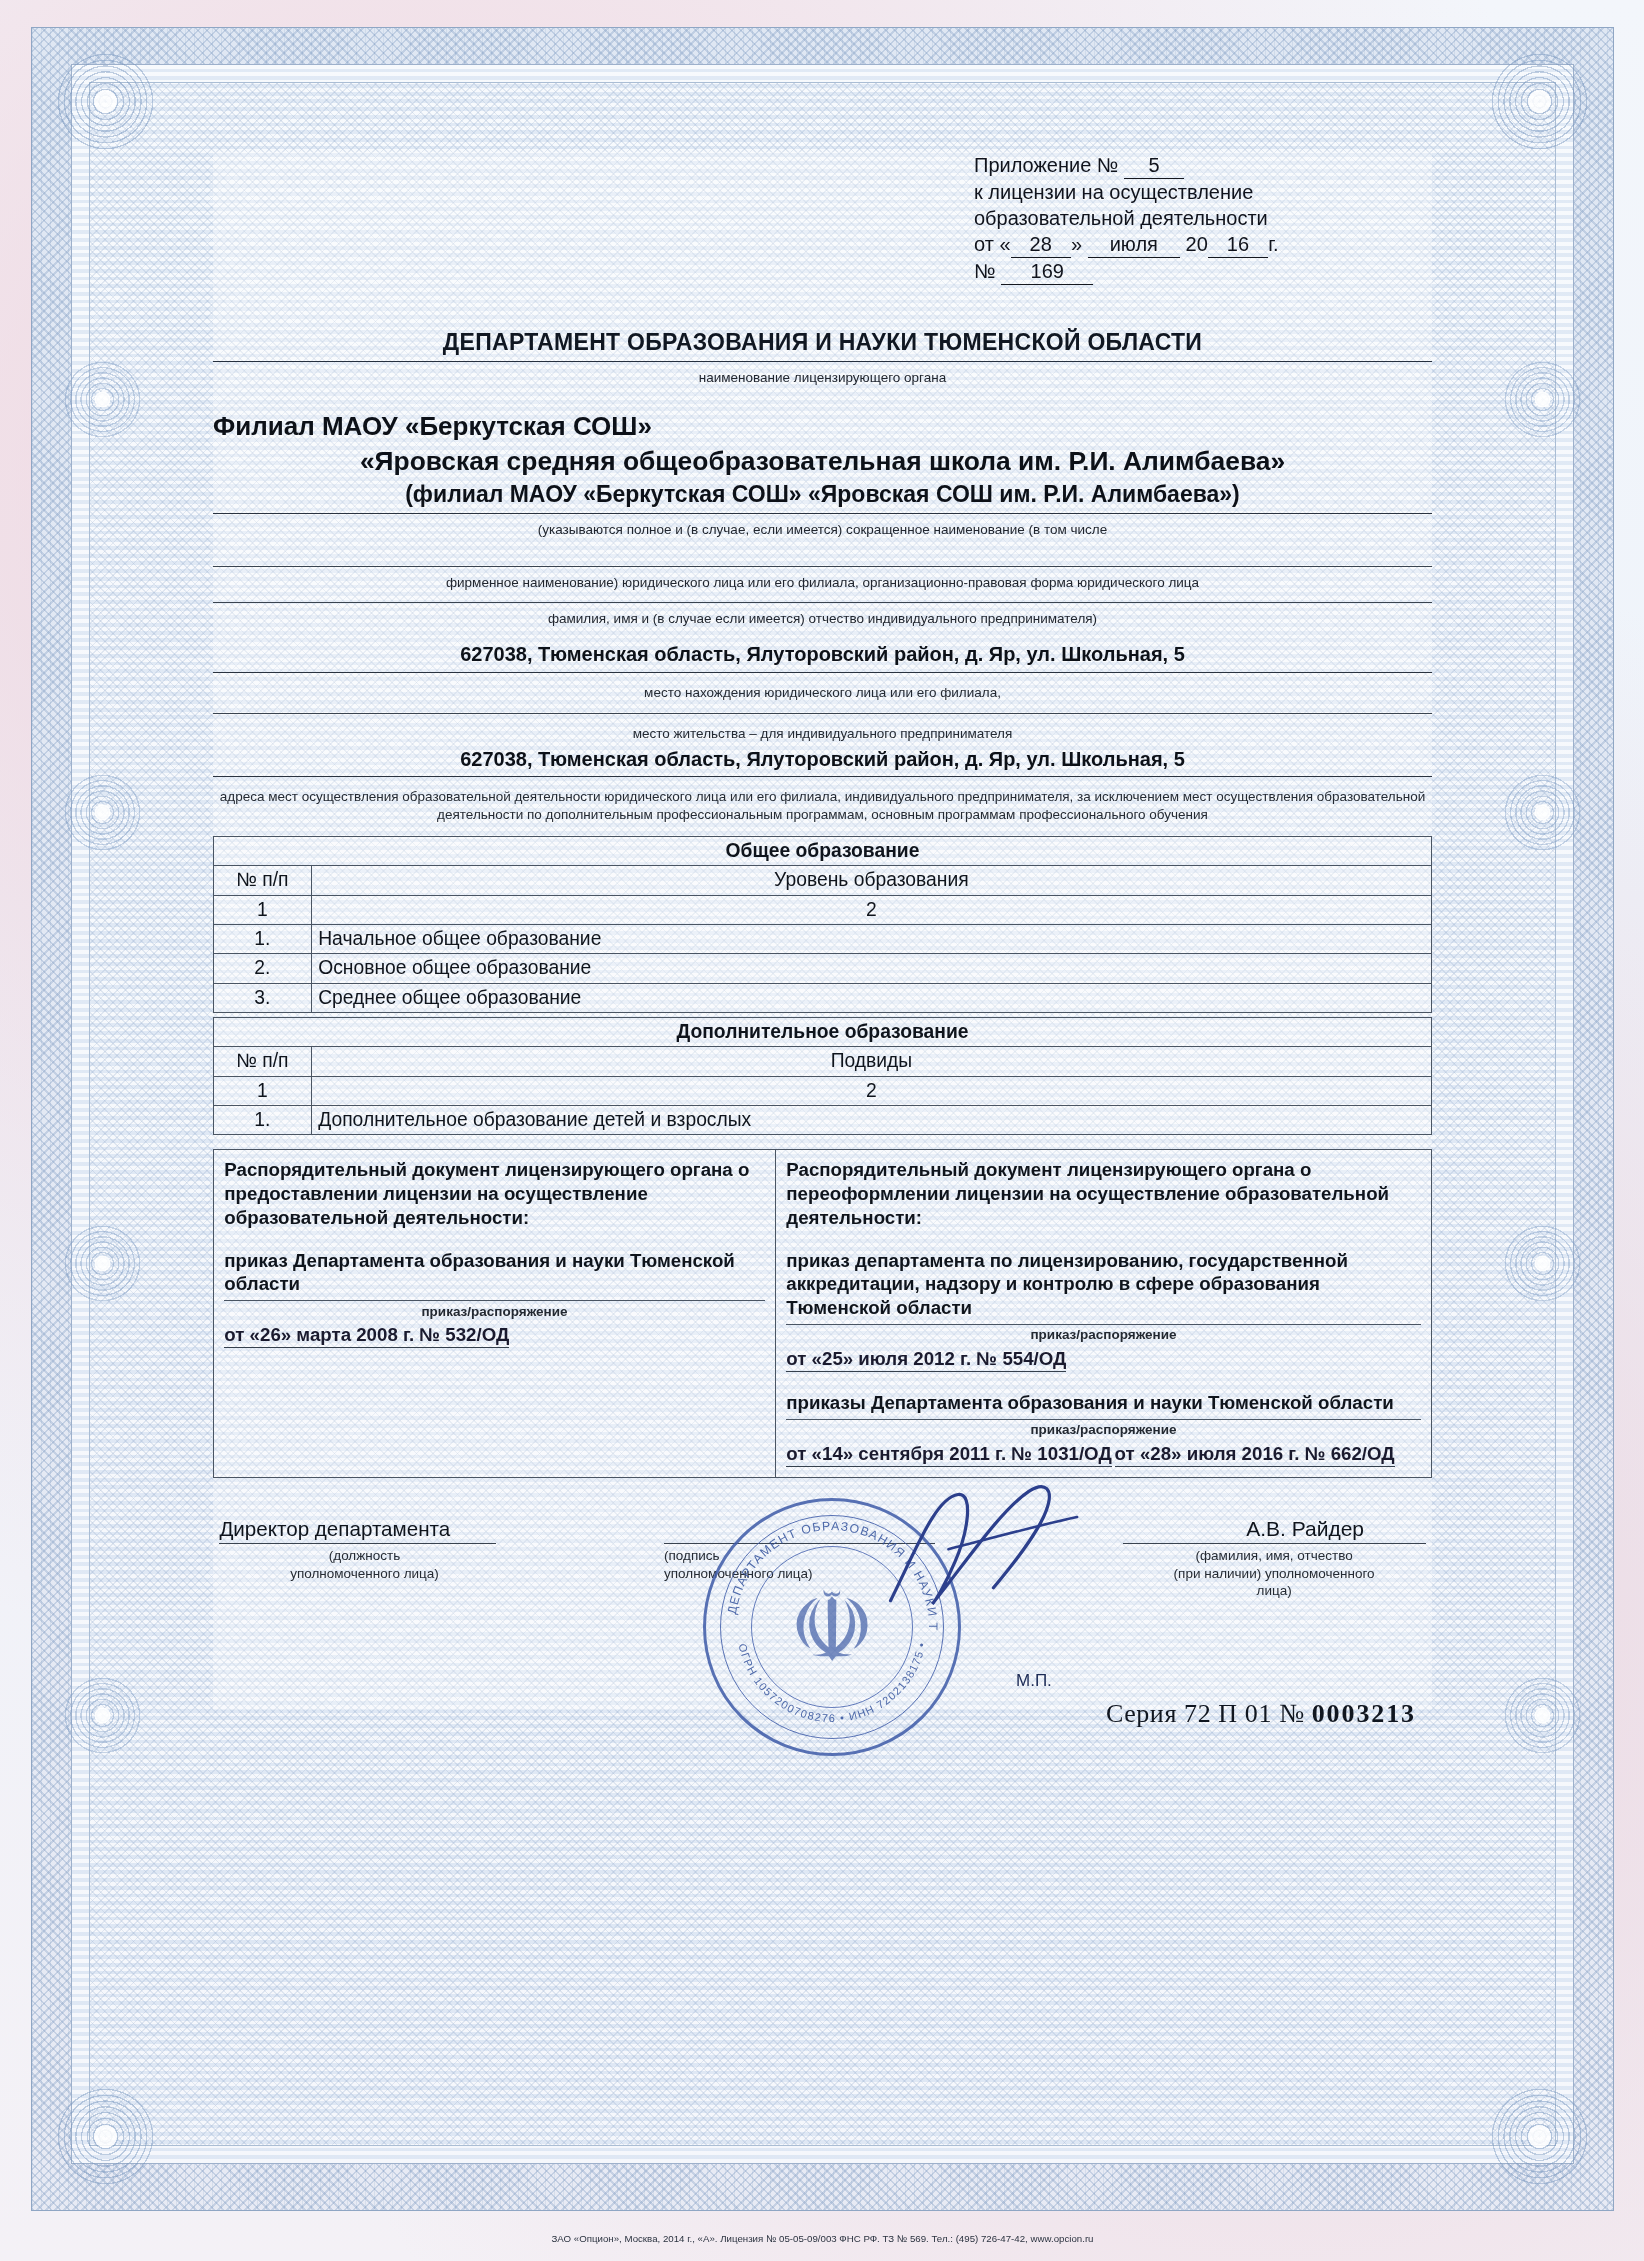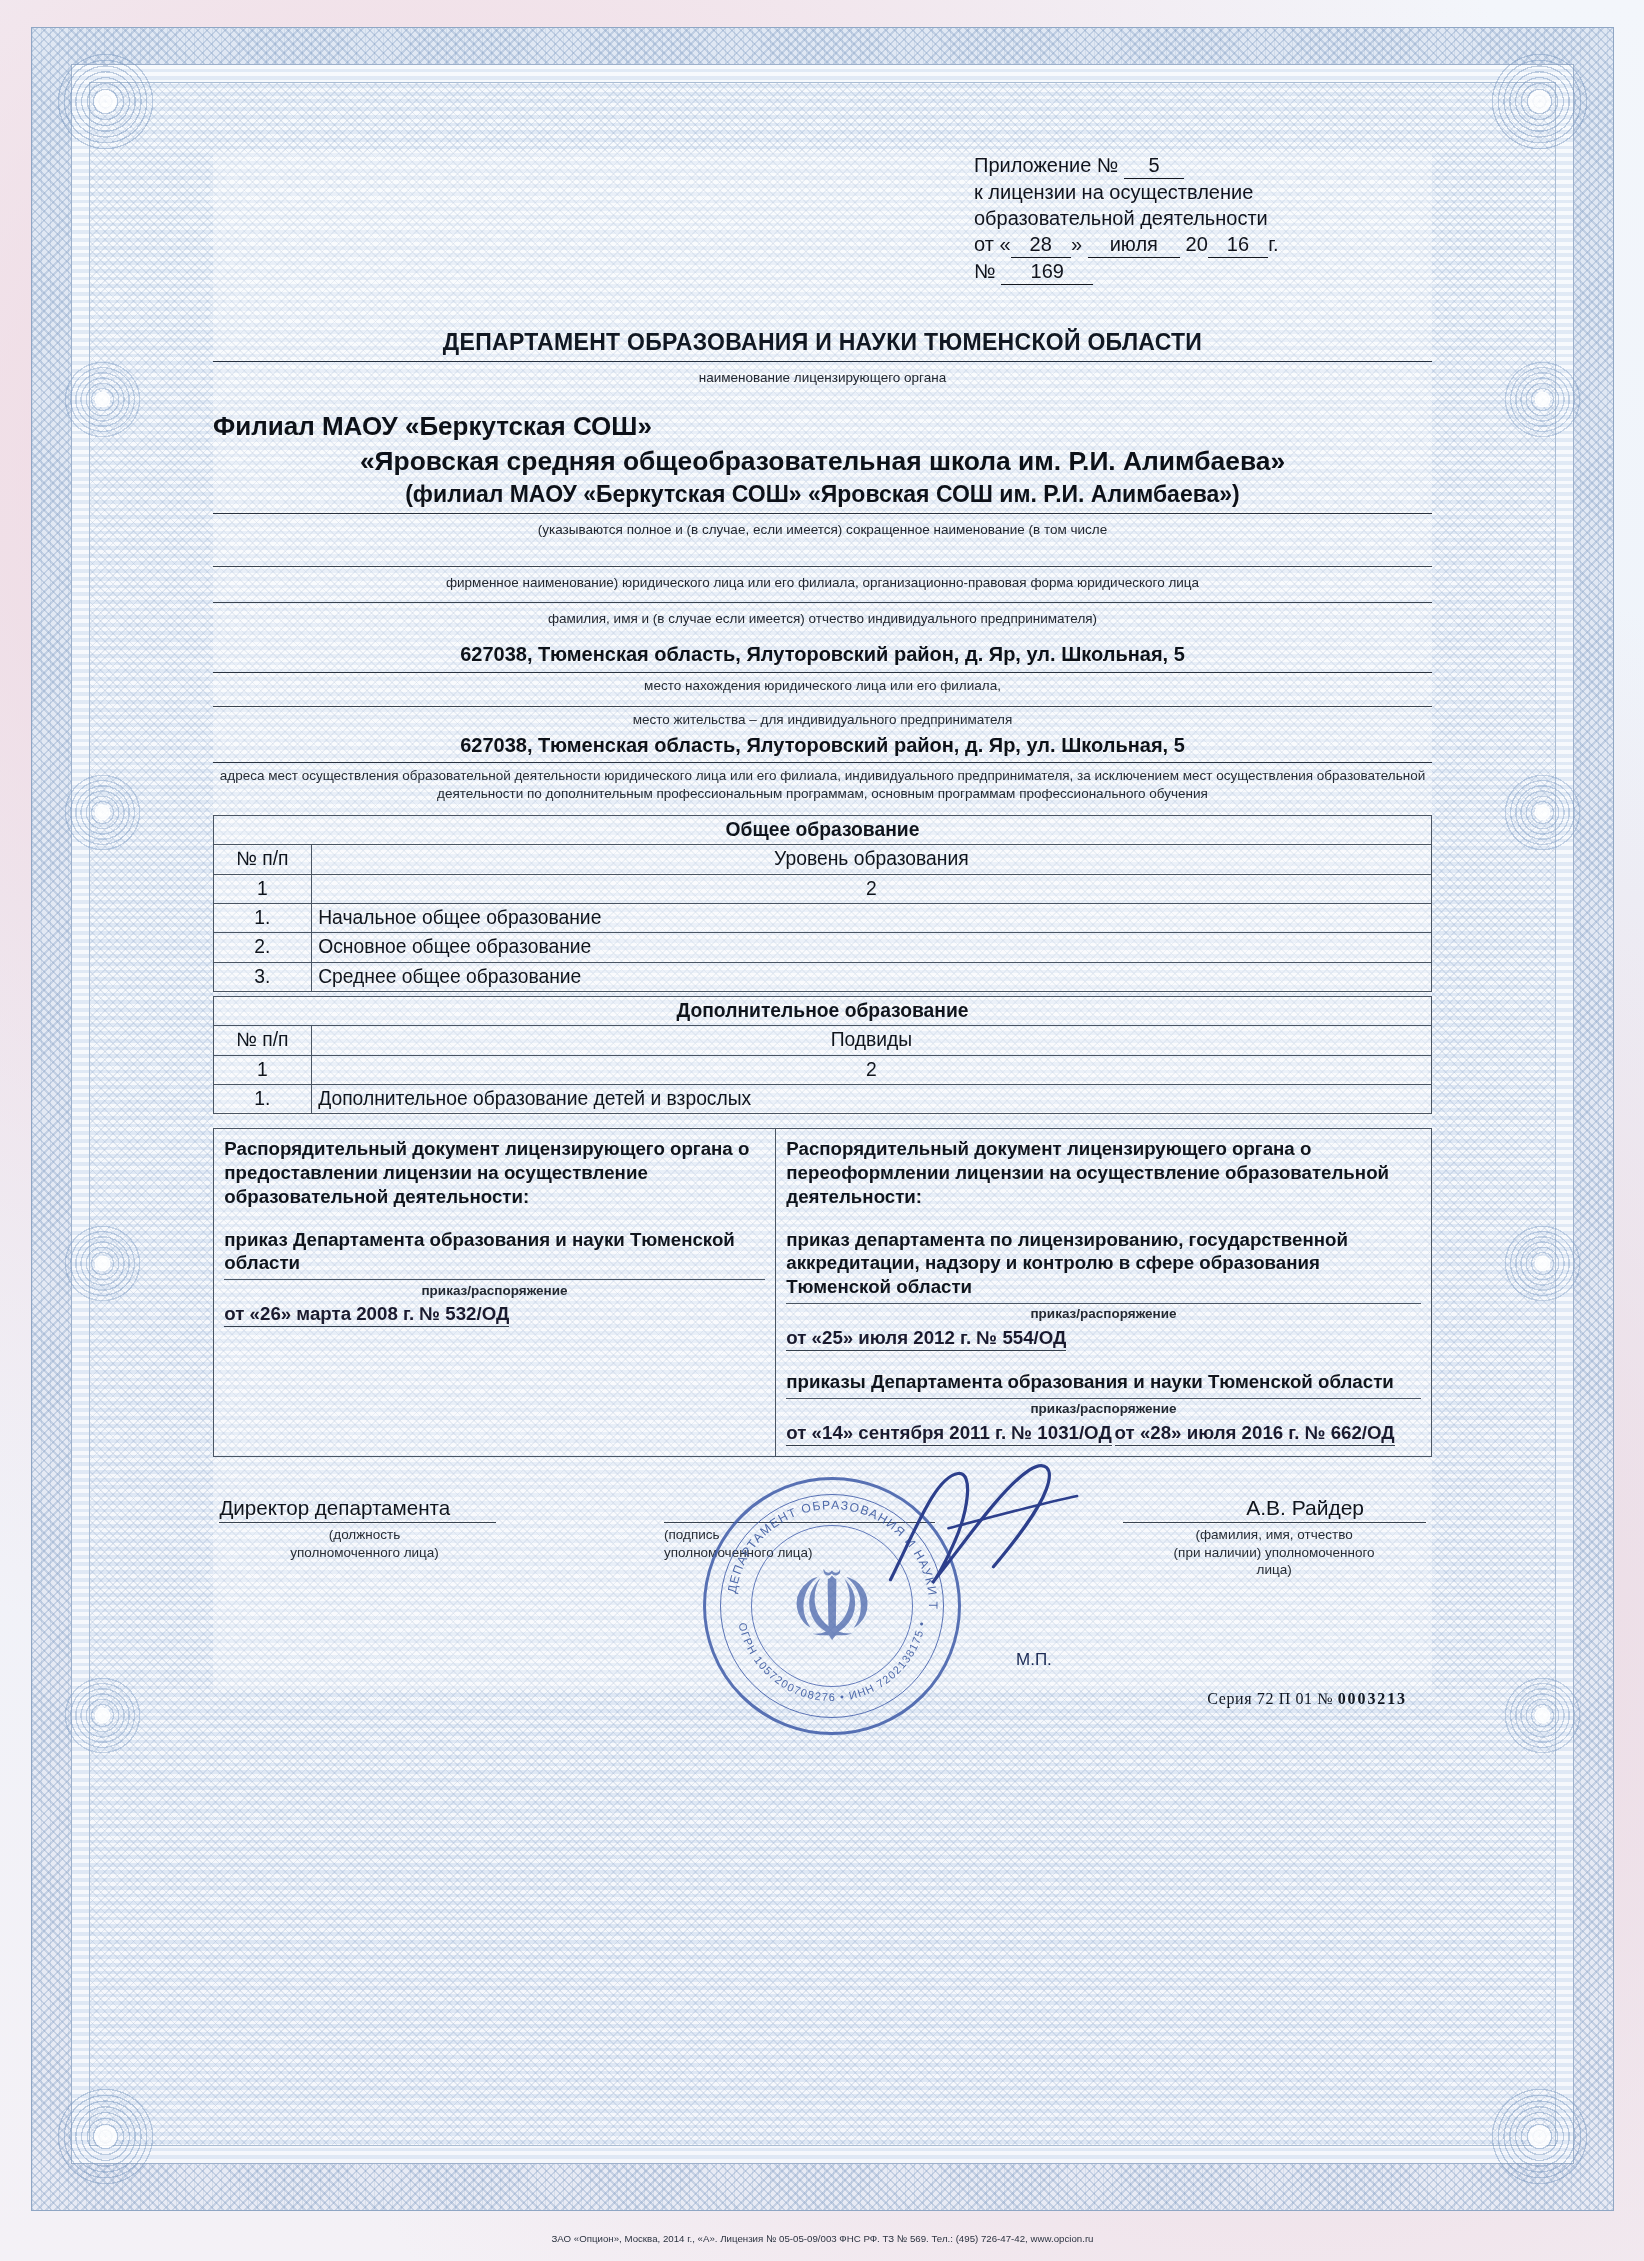--- a/index.html
+++ b/index.html
@@ -84,21 +84,21 @@
   .cap{
     text-align:center;font-size:13.5px;color:#21262f;margin-top:8px;
   }
   .name1{text-align:left;font-size:26px;font-weight:bold;margin-top:26px;color:#0d1118;}
   .name2{text-align:center;font-size:26.4px;font-weight:bold;margin-top:3.9px;color:#0d1118;}
   .name3{text-align:center;font-size:23px;font-weight:bold;margin-top:3.9px;color:#0d1118;}
   .hr{border-bottom:1.3px solid #2a3340;margin-top:5.2px;}
   .hr-thin{border-bottom:1px solid #3a4450;margin-top:3.9px;}
 
   .addr{text-align:center;font-size:20px;font-weight:bold;margin-top:17px;color:#0d1118;}
-  .small-c{text-align:center;font-size:13.5px;color:#242a33;margin-top:4px;line-height:1.35;}
+  .small-c{text-align:center;font-size:13.5px;color:#242a33;margin-top:11px;line-height:1.35;}
 
   
   table.tbl{width:100%;border-collapse:collapse;margin-top:11.6px;font-size:0;}
   table.tbl td{
     border:1px solid #4a5563;
     padding:3.2px 6.4px;
     font-size:19.3px;
     color:#0f141c;
     background:rgba(255,255,255,0.16);
   }
@@ -148,21 +148,21 @@
   }
   .stamp-arc{
     position:absolute;left:0;top:0;width:100%;height:100%;
   }
   .signature-ink{
     position:absolute;left:658px;top:-45px;width:232px;height:148px;
     pointer-events:none;
   }
 
   .serial{
-    position:absolute;right:25px;bottom:-19.3px;font-size:16px;color:#101620;
+    position:absolute;right:16px;bottom:-19.3px;font-size:26px;color:#101620;
     font-family:"Liberation Serif", serif;letter-spacing:0.6px;
   }
   .serial .bold{font-weight:bold;letter-spacing:1.9px;}
 
   .footer{
     position:absolute;left:0;right:0;bottom:17px;text-align:center;
     font-size:9.7px;color:#2b3340;
   }
 </style>
 </head>

